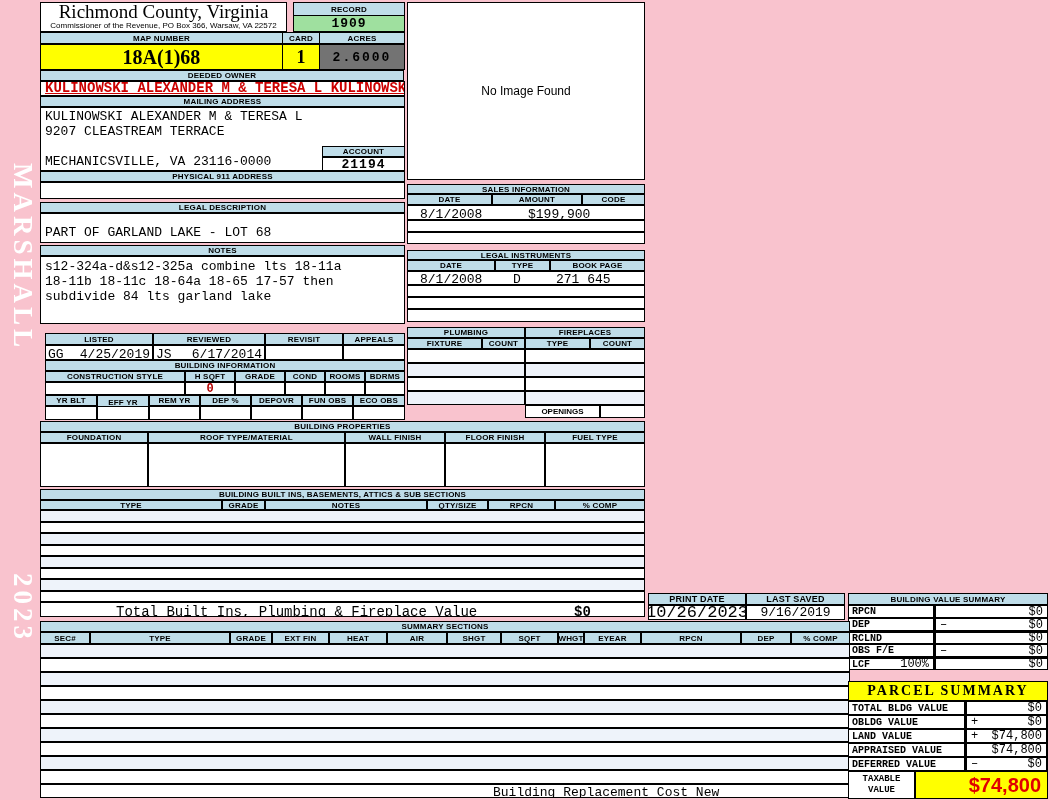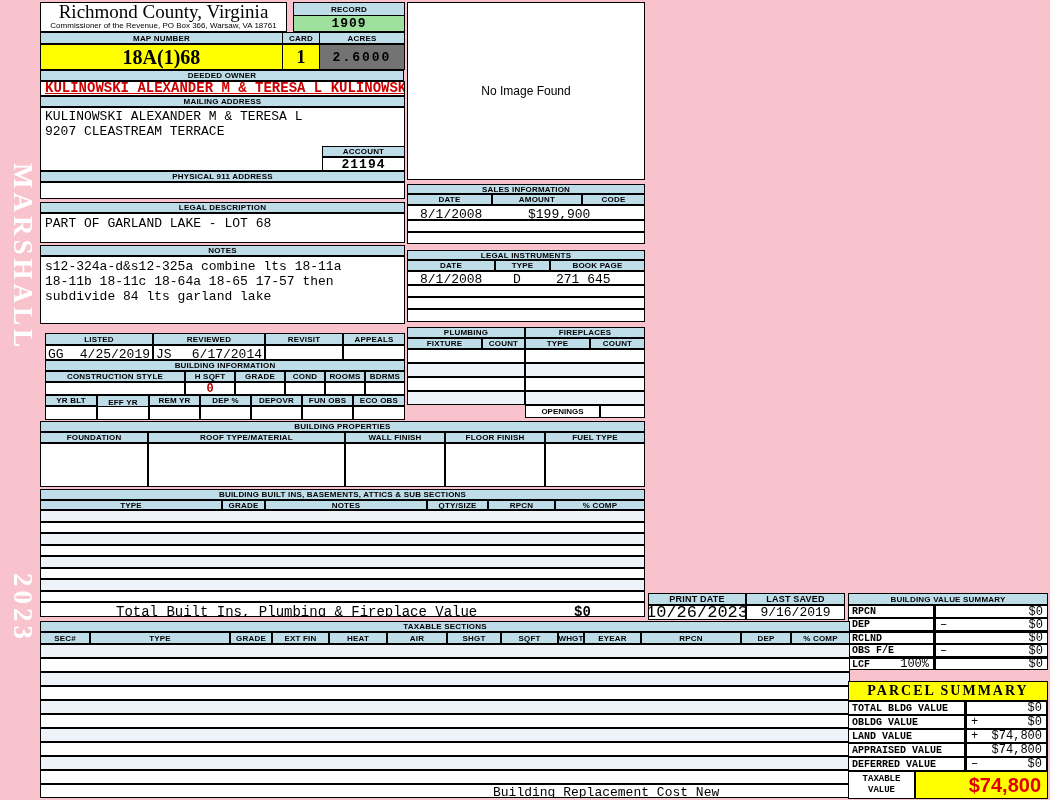--- a/index.html
+++ b/index.html
@@ -23,46 +23,47 @@
 </head>
 <body>
 
 <div id="page">
 
   <div class="side-text" style="left:7px;top:163px">MARSHALL</div>
   <div class="side-text" style="left:7px;top:573px">2023</div>
 
   <div class="cell" style="left:40px;top:2px;width:247px;height:30px;text-align:center">
     <div style="font-family:'Liberation Serif',serif;font-size:19px;line-height:18px">Richmond County, Virginia</div>
-    <div style="font-size:8px;line-height:9px">Commissioner of the Revenue, PO Box 366, Warsaw, VA 18761</div>
+    <div style="font-size:8px;line-height:9px">Commissioner of the Revenue, PO Box 366, Warsaw, VA 22572</div>
   </div>
   <div class="hdr" style="left:293px;top:2px;width:112px;height:14px">RECORD</div>
   <div class="cell ctr mono" style="left:293px;top:15px;width:112px;height:17px;background:#9FE09F;font-weight:bold;font-size:13px;letter-spacing:1px">1909</div>
 
   <div class="hdr" style="left:40px;top:32px;width:243px;height:12px">MAP NUMBER</div>
   <div class="hdr" style="left:282px;top:32px;width:38px;height:12px">CARD</div>
   <div class="hdr" style="left:319px;top:32px;width:86px;height:12px">ACRES</div>
   <div class="cell ctr" style="left:40px;top:44px;width:243px;height:26px;background:#FFFF00;font-family:'Liberation Serif',serif;font-weight:bold;font-size:20px">18A(1)68</div>
   <div class="cell ctr" style="left:282px;top:44px;width:38px;height:26px;background:#FFFF00;font-family:'Liberation Serif',serif;font-weight:bold;font-size:18px">1</div>
   <div class="cell ctr mono" style="left:319px;top:44px;width:86px;height:26px;background:#737373;font-weight:bold;font-size:13px;letter-spacing:2px">2.6000</div>
 
   <div class="hdr" style="left:40px;top:70px;width:364px;height:11px">DEEDED OWNER</div>
   <div class="cell mono" style="left:40px;top:81px;width:365px;height:15px;color:#CC0000;font-weight:bold;font-size:14px;text-decoration:underline;white-space:nowrap;padding-left:4px;line-height:13px">KULINOWSKI ALEXANDER M &amp; TERESA L KULINOWSKI</div>
   <div class="hdr" style="left:40px;top:96px;width:365px;height:11px">MAILING ADDRESS</div>
   <div class="cell" style="left:40px;top:107px;width:365px;height:64px">
     <span class="abs mono" style="left:4px;top:1px;font-size:13px">KULINOWSKI ALEXANDER M &amp; TERESA L</span>
     <span class="abs mono" style="left:4px;top:16px;font-size:13px">9207 CLEASTREAM TERRACE</span>
+    <span class="abs mono" style="left:4px;top:46px;font-size:13px">MECHANICSVILLE, VA 23116-0000</span>
   </div>
   <div class="hdr" style="left:322px;top:146px;width:83px;height:11px">ACCOUNT</div>
   <div class="cell ctr mono" style="left:322px;top:157px;width:83px;height:14px;font-weight:bold;font-size:13px;letter-spacing:1px">21194</div>
   <div class="hdr" style="left:40px;top:171px;width:365px;height:11px">PHYSICAL 911 ADDRESS</div>
   <div class="cell" style="left:40px;top:182px;width:365px;height:17px"></div>
 
   <div class="hdr" style="left:40px;top:202px;width:365px;height:11px">LEGAL DESCRIPTION</div>
-  <div class="cell mono" style="left:40px;top:213px;width:365px;height:30px;font-size:13px;padding:2px 4px">PART OF GARLAND LAKE - LOT 68</div>
+  <div class="cell mono" style="left:40px;top:213px;width:365px;height:30px;font-size:13px;padding:11px 4px">PART OF GARLAND LAKE - LOT 68</div>
   <div class="hdr" style="left:40px;top:245px;width:365px;height:11px">NOTES</div>
   <div class="cell" style="left:40px;top:256px;width:365px;height:68px;padding:2px 4px">
     <div class="mono" style="font-size:13px;line-height:15px">s12-324a-d&amp;s12-325a combine lts 18-11a</div>
     <div class="mono" style="font-size:13px;line-height:15px">18-11b 18-11c 18-64a 18-65 17-57 then</div>
     <div class="mono" style="font-size:13px;line-height:15px">subdivide 84 lts garland lake</div>
   </div>
 
   <div class="hdr" style="left:45px;top:333px;width:108px;height:12px">LISTED</div>
   <div class="hdr" style="left:153px;top:333px;width:112px;height:12px">REVIEWED</div>
   <div class="hdr" style="left:265px;top:333px;width:78px;height:12px">REVISIT</div>
@@ -210,21 +211,21 @@
   </div>
   <div class="cell vlabel mono thick-r thick-t" style="left:848px;top:657px;width:87px;height:13px">
     <span>LCF</span>
     <span class="abs" style="right:4px;font-size:12px;font-weight:normal">100%</span>
   </div>
   <div class="cell vval mono thick-t" style="left:935px;top:657px;width:113px;height:13px">
     <span class="op"></span>
     <span class="amt">$0</span>
   </div>
 
-  <div class="hdr" style="left:40px;top:621px;width:810px;height:11px">TAXABLE SECTIONS</div>
+  <div class="hdr" style="left:40px;top:621px;width:810px;height:11px">SUMMARY SECTIONS</div>
   <div class="hdr" style="left:40px;top:632px;width:50px;height:12px">SEC#</div>
   <div class="hdr" style="left:90px;top:632px;width:140px;height:12px">TYPE</div>
   <div class="hdr" style="left:230px;top:632px;width:42px;height:12px">GRADE</div>
   <div class="hdr" style="left:272px;top:632px;width:57px;height:12px">EXT FIN</div>
   <div class="hdr" style="left:329px;top:632px;width:58px;height:12px">HEAT</div>
   <div class="hdr" style="left:387px;top:632px;width:60px;height:12px">AIR</div>
   <div class="hdr" style="left:447px;top:632px;width:54px;height:12px">SHGT</div>
   <div class="hdr" style="left:501px;top:632px;width:57px;height:12px">SQFT</div>
   <div class="hdr" style="left:558px;top:632px;width:26px;height:12px">WHGT</div>
   <div class="hdr" style="left:584px;top:632px;width:57px;height:12px">EYEAR</div>

